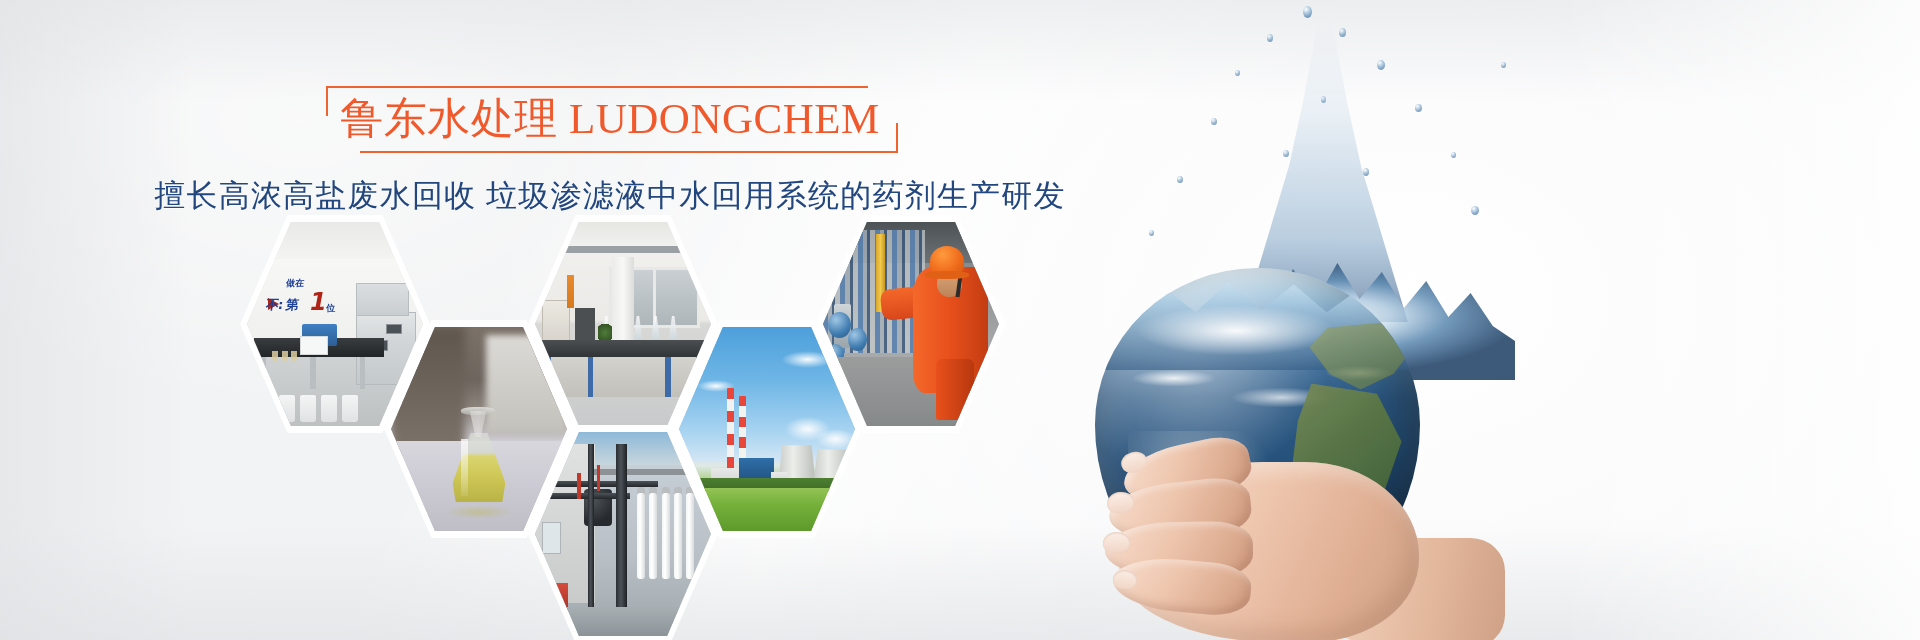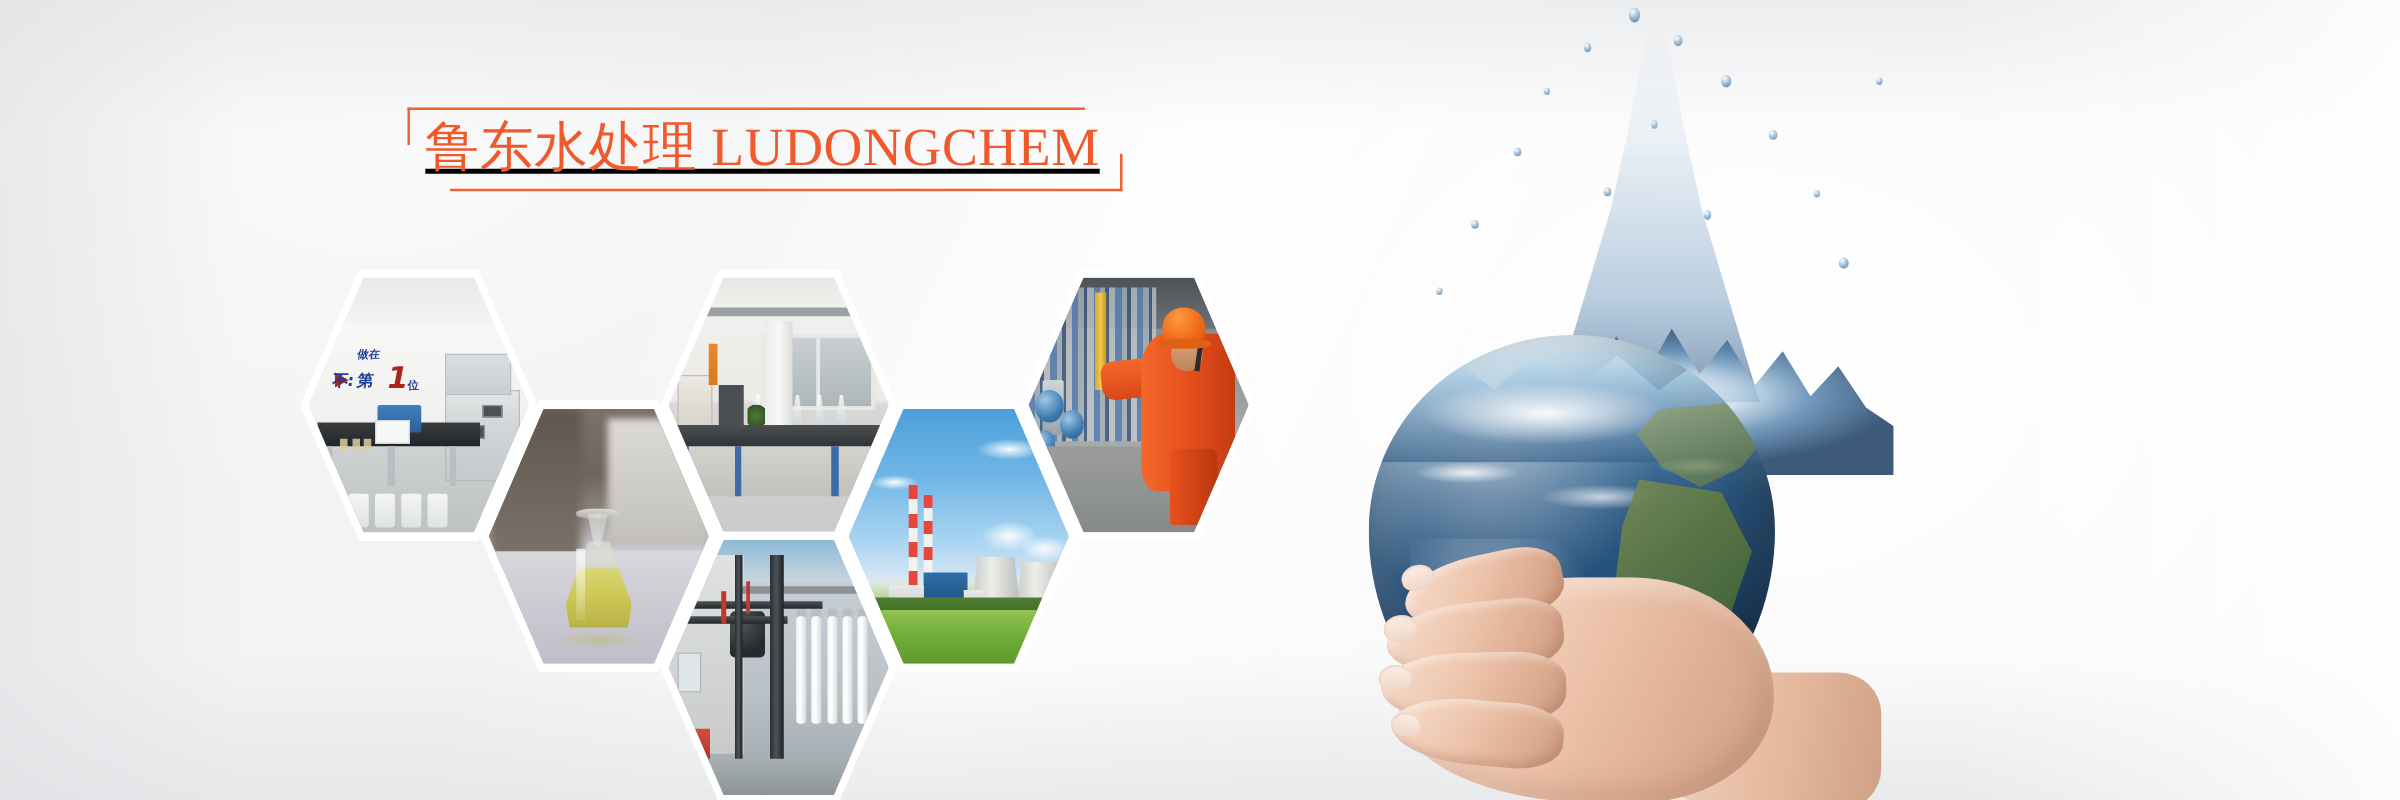--- a/index.html
+++ b/index.html
@@ -37,21 +37,20 @@
 
   
   #headline-block {
     position:absolute; left:0; top:86px; width:1220px;
     text-align:center;
   }
   #title-frame {
     position:relative;
     display:inline-block;
     padding:9px 26px 10px 26px;
-    text-decoration:underline;
   }
   #title-frame .rule-top{
     position:absolute; left:12px; top:0; right:38px; height:2px;
     background:#ef6330;
   }
   #title-frame .rule-left{
     position:absolute; left:12px; top:0; width:2px; height:30px;
     background:#ef6330;
   }
   #title-frame .rule-bottom{
@@ -591,20 +590,21 @@
   <div id="banner-vignette"></div>
 
   <div id="headline-block">
     <div id="title-frame">
       <span class="rule-top"></span>
       <span class="rule-left"></span>
       <span class="rule-bottom"></span>
       <span class="rule-right"></span>
       <div id="main-title">鲁东水处理 LUDONGCHEM</div>
     </div>
+    <div id="subtitle">擅长高浓高盐废水回收 垃圾渗滤液中水回用系统的药剂生产研发</div>
   </div>
 
   <div id="hex-cluster">
 
     <div class="hex-outer" style="left:0px; top:0px; width:190px; height:218px;">
       <div class="hex-inner">
         <div class="scene sc-lab1">
           <div class="ceiling"></div>
             <div class="wall"></div>
             <div class="floor"></div>

